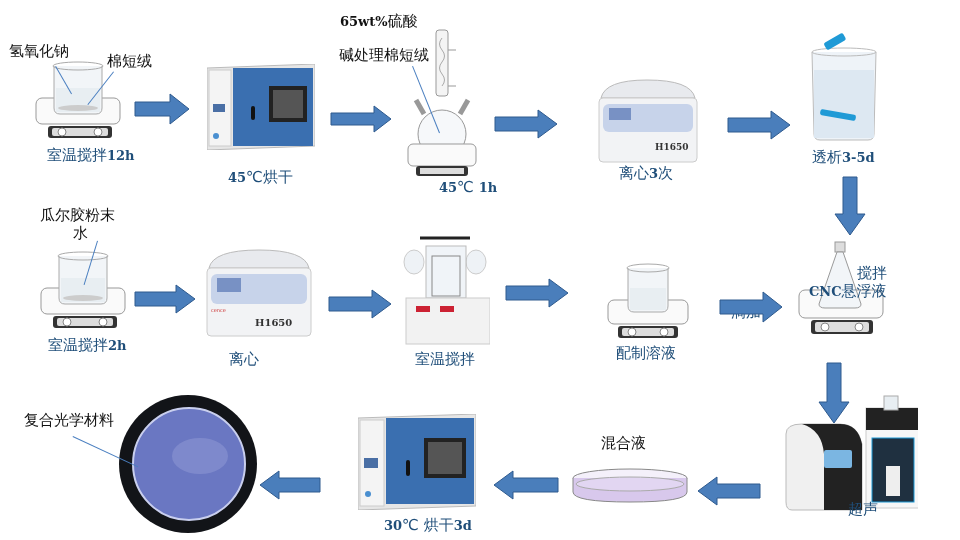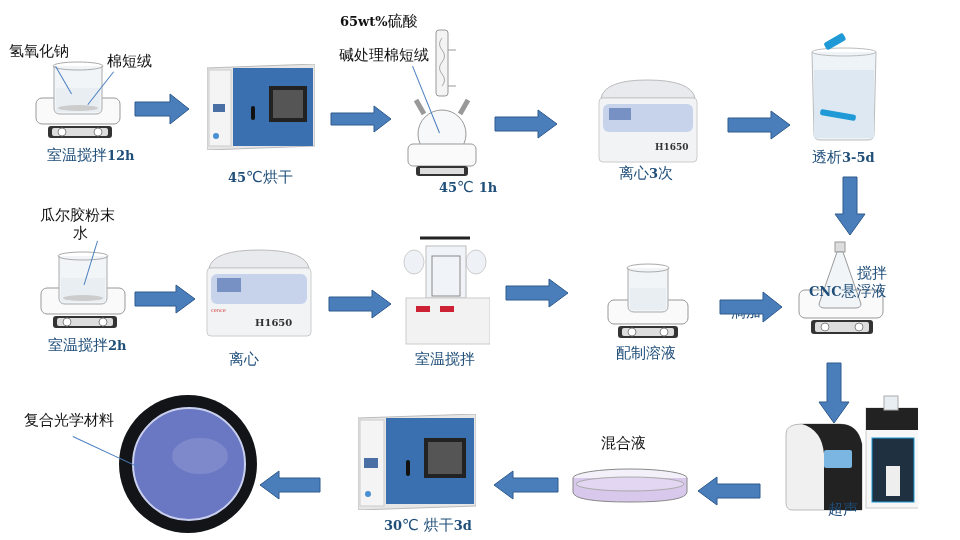--- a/index.html
+++ b/index.html
@@ -243,21 +243,21 @@
     <path d="M4 40 Q4 30 20 30 L58 30 Q76 30 80 50 L80 116 L10 116 Q4 116 4 108 Z" fill="#f0f0f0" stroke="#bbb"></path>
     <path d="M20 30 L58 30 Q76 30 80 50 L80 116 L42 116 L42 60 Q40 36 20 30 Z" fill="#222"></path>
     <rect x="42" y="56" width="28" height="18" rx="2" fill="#7bb6e2"></rect>
     <rect x="84" y="14" width="56" height="100" fill="#f7f7f7" stroke="#ccc"></rect>
     <rect x="84" y="14" width="56" height="22" fill="#222"></rect>
     <rect x="102" y="2" width="14" height="14" fill="#e8eef2" stroke="#aaa"></rect>
     <rect x="90" y="44" width="42" height="64" fill="#1f3040" stroke="#1f9ad6"></rect>
     <rect x="104" y="72" width="14" height="30" fill="#eee"></rect>
   </svg>
 </div>
-<div class="abs lbl-blue" style="left:828px;top:500px;text-align:right;">超声</div>
+<div class="abs lbl-blue" style="left:848px;top:500px;text-align:right;">超声</div>
 
 <div class="abs arrow" style="left:697px;top:476px;">
   <svg width="64" height="30" viewBox="0 0 64 30">
       <path d="M63 8 H20 V1 L1 15 L20 29 V22 H63 Z" fill="#4a7ebb" stroke="#2e5a8e"></path>
     </svg>
 </div>
 
 <div class="abs" style="left:570px;top:466px;width:120px;height:40px;">
   <svg width="120" height="40" viewBox="0 0 120 40">
     <ellipse cx="60" cy="12" rx="57" ry="9" fill="#f4f0fa" stroke="#888"></ellipse>

